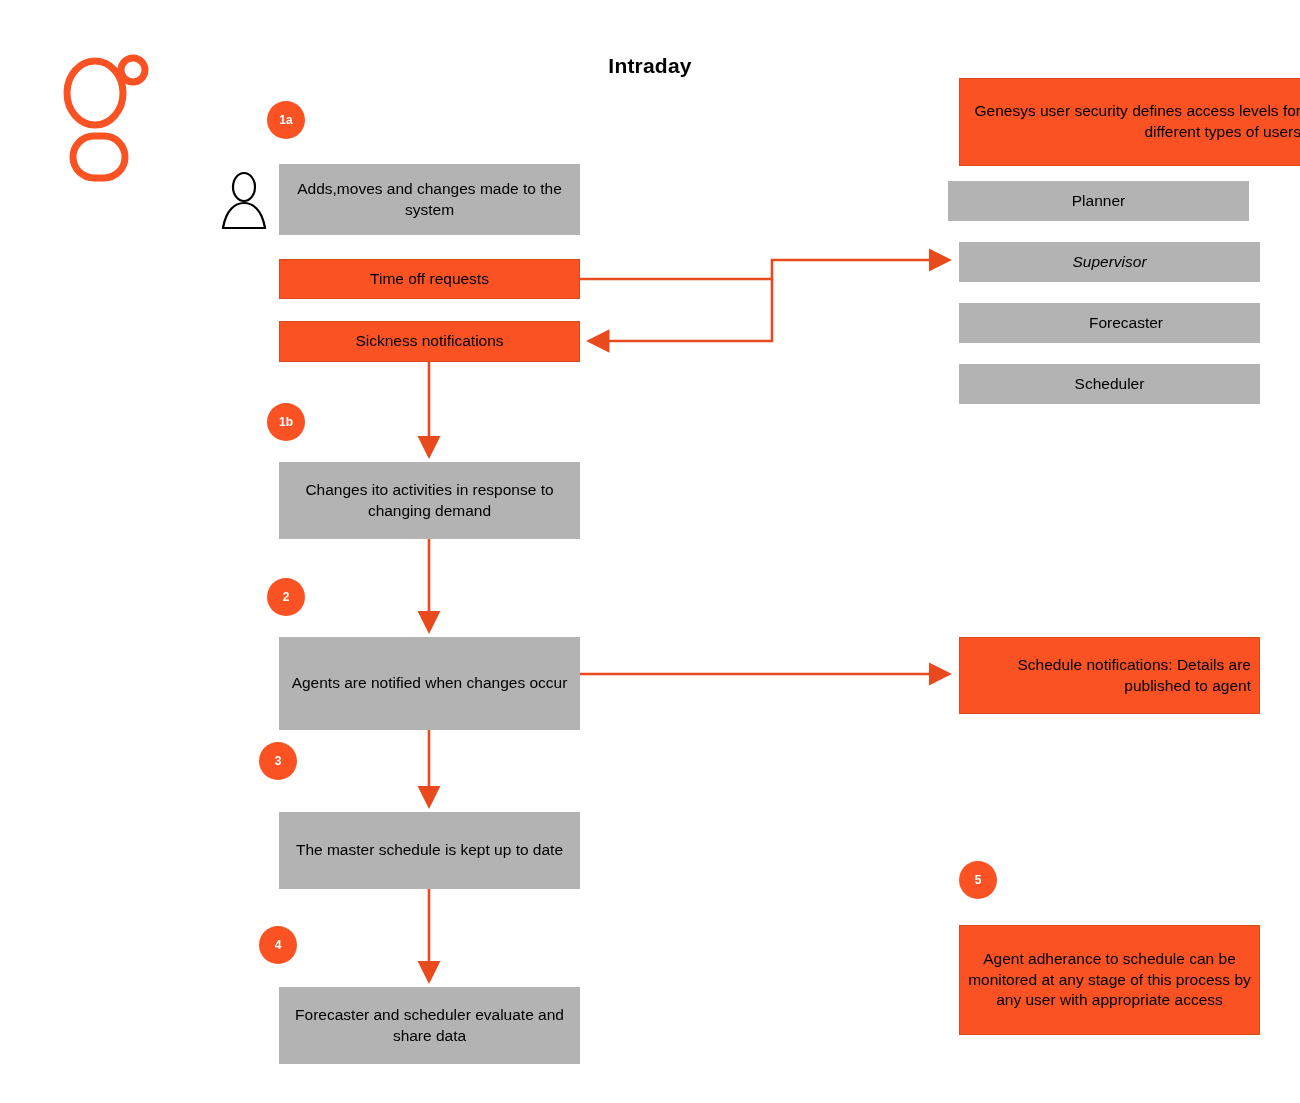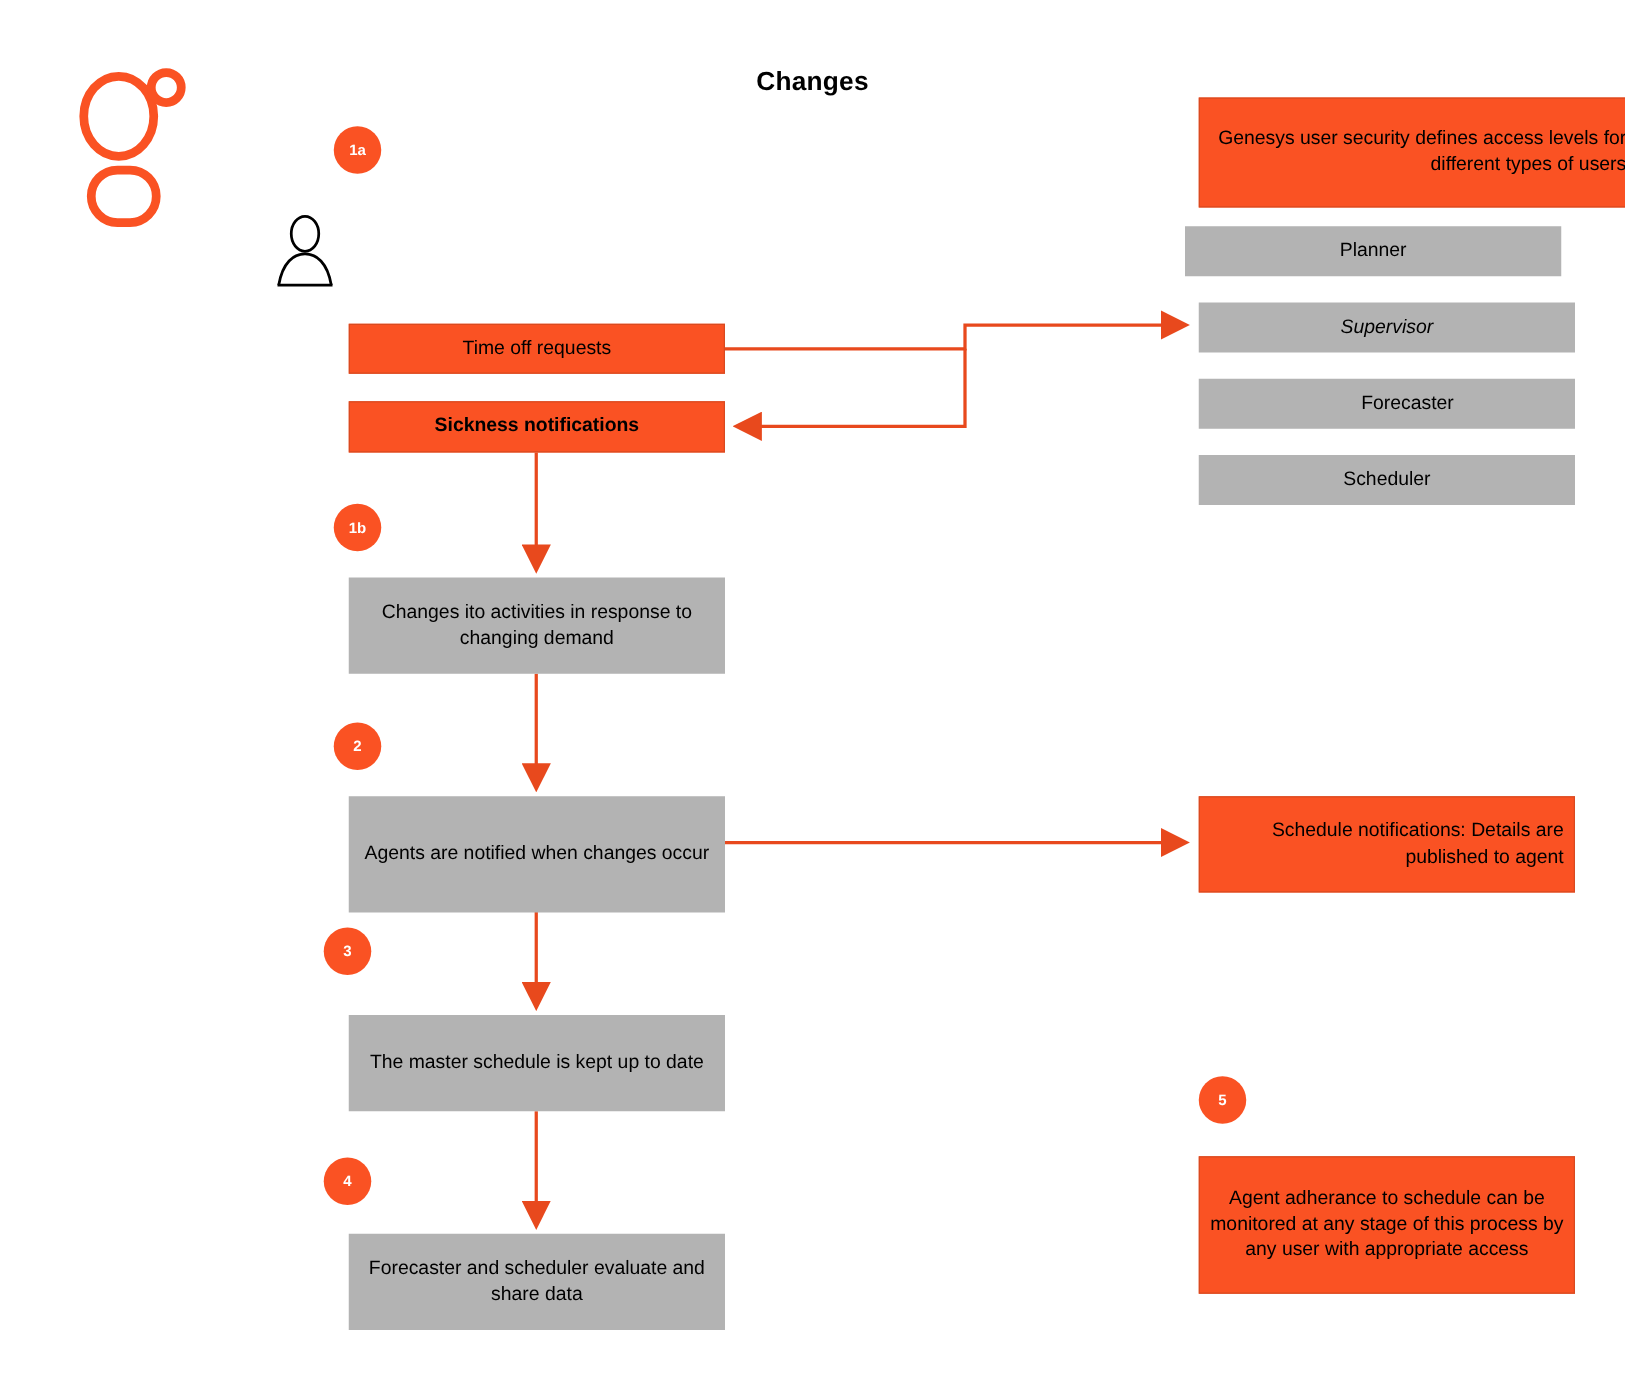--- a/index.html
+++ b/index.html
@@ -90,21 +90,21 @@
 <div id="canvas">
 
   <div class="logo">
     <svg viewBox="0 0 110 140" width="110" height="140" aria-hidden="true">
       <ellipse cx="40" cy="45" rx="28" ry="32" fill="none" stroke="#fa5223" stroke-width="7"></ellipse>
       <circle cx="78" cy="22" r="12" fill="none" stroke="#fa5223" stroke-width="7"></circle>
       <rect x="18" y="88" width="52" height="42" rx="21" ry="21" fill="none" stroke="#fa5223" stroke-width="7"></rect>
     </svg>
   </div>
 
-  <div class="title">Changes</div>
+  <div class="title">Intraday</div>
 
   <div class="person-icon">
     <svg viewBox="0 0 52 62" width="52" height="62" aria-hidden="true">
       <ellipse cx="26" cy="17" rx="11" ry="14" fill="none" stroke="#000000" stroke-width="2.2"></ellipse>
       <path d="M5 58 C8 40 17 33 26 33 C35 33 44 40 47 58" fill="none" stroke="#000000" stroke-width="2.2"></path>
       <line x1="4" y1="58" x2="48" y2="58" stroke="#000000" stroke-width="2.2"></line>
     </svg>
   </div>
 
   <svg class="arrows" viewBox="0 0 1300 1103" aria-hidden="true">
@@ -129,24 +129,25 @@
     <path d="M429,889 L429,980" fill="none" stroke="#e8491d" stroke-width="2.6" marker-end="url(#ah)"></path>
   </svg>
 
   <div class="badge" style="left:267px; top:101px;">1a</div>
   <div class="badge" style="left:267px; top:403px;">1b</div>
   <div class="badge" style="left:267px; top:578px;">2</div>
   <div class="badge" style="left:259px; top:742px;">3</div>
   <div class="badge" style="left:259px; top:926px;">4</div>
   <div class="badge" style="left:959px; top:861px;">5</div>
 
+  <div class="box gray" style="left:279px; top:164px; width:301px; height:71px;">Adds,moves and changes made to the system</div>
 
   <div class="box orange" style="left:279px; top:259px; width:301px; height:40px;">Time off requests</div>
 
-  <div class="box orange" style="left:279px; top:321px; width:301px; height:41px;font-weight:bold;">Sickness notifications</div>
+  <div class="box orange" style="left:279px; top:321px; width:301px; height:41px;">Sickness notifications</div>
 
   <div class="box gray" style="left:279px; top:462px; width:301px; height:77px;">Changes ito activities in response to changing demand</div>
 
   <div class="box gray" style="left:279px; top:637px; width:301px; height:93px;">Agents are notified when changes occur</div>
 
   <div class="box gray" style="left:279px; top:812px; width:301px; height:77px;">The master schedule is kept up to date</div>
 
   <div class="box gray" style="left:279px; top:987px; width:301px; height:77px;">Forecaster and scheduler evaluate and share data</div>
 
   <div class="box orange" style="left:959px; top:78px; width:351px; height:88px;text-align:right;">Genesys user security defines access levels for different types of users</div>

